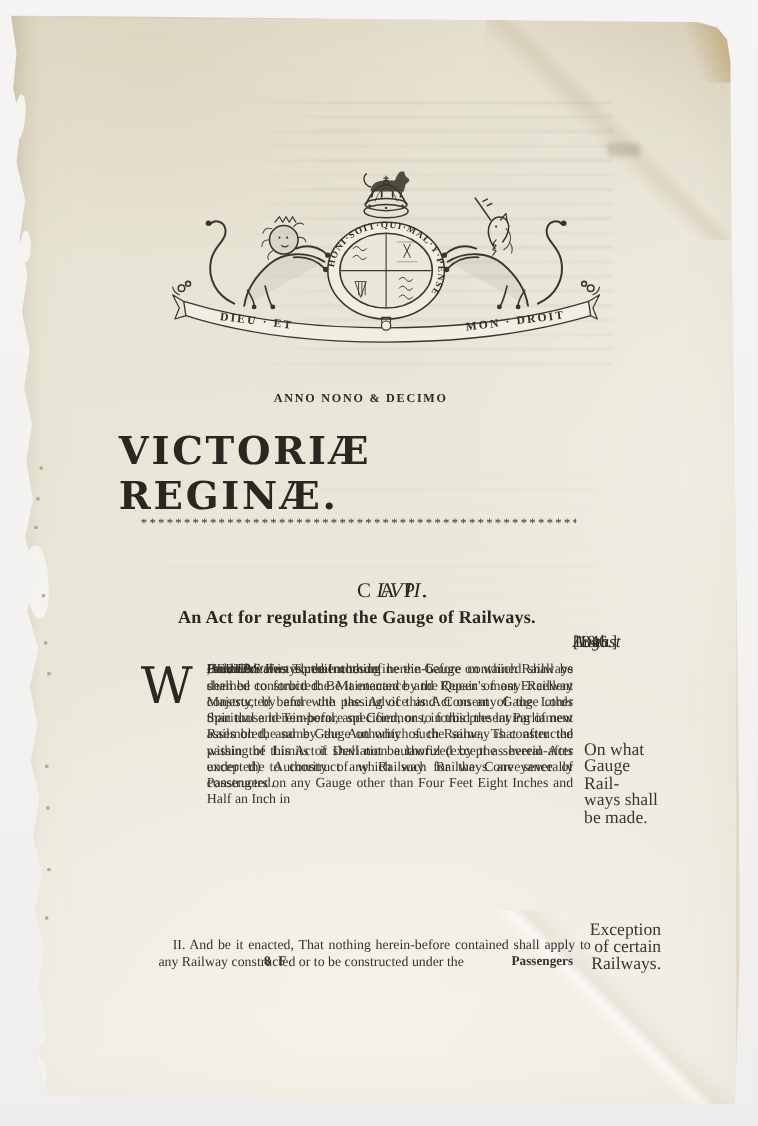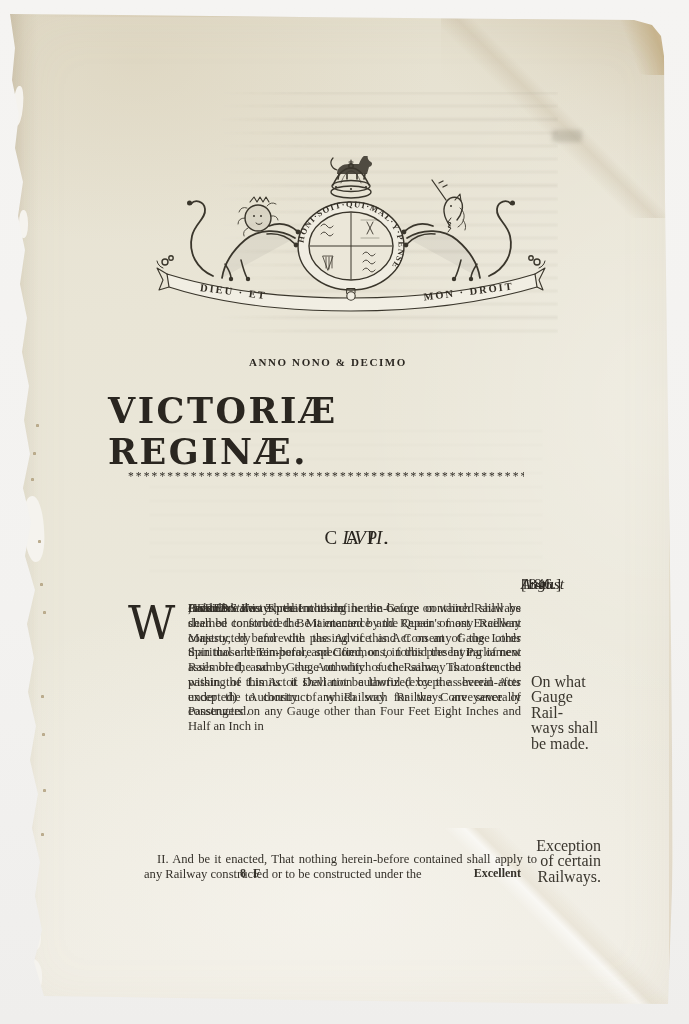--- a/index.html
+++ b/index.html
@@ -217,20 +217,21 @@
     </svg>
 
     <div class="anno">ANNO NONO &amp; DECIMO</div>
     <h1 class="regnal">VICTORIÆ REGINÆ.</h1>
     <div class="stars">*****************************************************</div>
 
     <div class="cap-row">
       <span class="cap-word">CAP.</span>
         <span class="cap-num">LVII.</span>
     </div>
+    <div class="act-title">An Act for regulating the Gauge of Railways.</div>
     <div class="act-date">
         <span>[18th </span>
         <span class="it">August</span>
         <span> 1846.]</span>
       </div>
 
     <p class="body-p">
         <span class="dropcap">W</span>
         <span>HEREAS it is expedient to define the Gauge on which Railways shall be constructed: Be it enacted by the Queen's most Excellent Majesty, by and with the Advice and Consent of the Lords Spiritual and Temporal, and Commons, in this present Parliament assembled, and by the Authority of the same, That after the passing of this Act it shall not be lawful (except as herein-after excepted) to construct any Railway for the Conveyance of Passengers on any Gauge other than Four Feet Eight Inches and Half an Inch in </span>
         <span class="it">Great Britain</span>
@@ -242,17 +243,17 @@
 Gauge Rail-
 ways shall
 be made.</div>
 
     <p class="body-p2">II. And be it enacted, That nothing herein-before contained shall apply to any Railway constructed or to be constructed under the</p>
     <div class="sidenote sn2">Exception
 of certain
 Railways.</div>
     <div class="sig-row">
       <span class="sig-mark">8 F</span>
-      <span class="catchword">Excellent</span>
+      <span class="catchword">Passengers</span>
     </div>
 
   </div>
 </div>
 
 </body></html>

